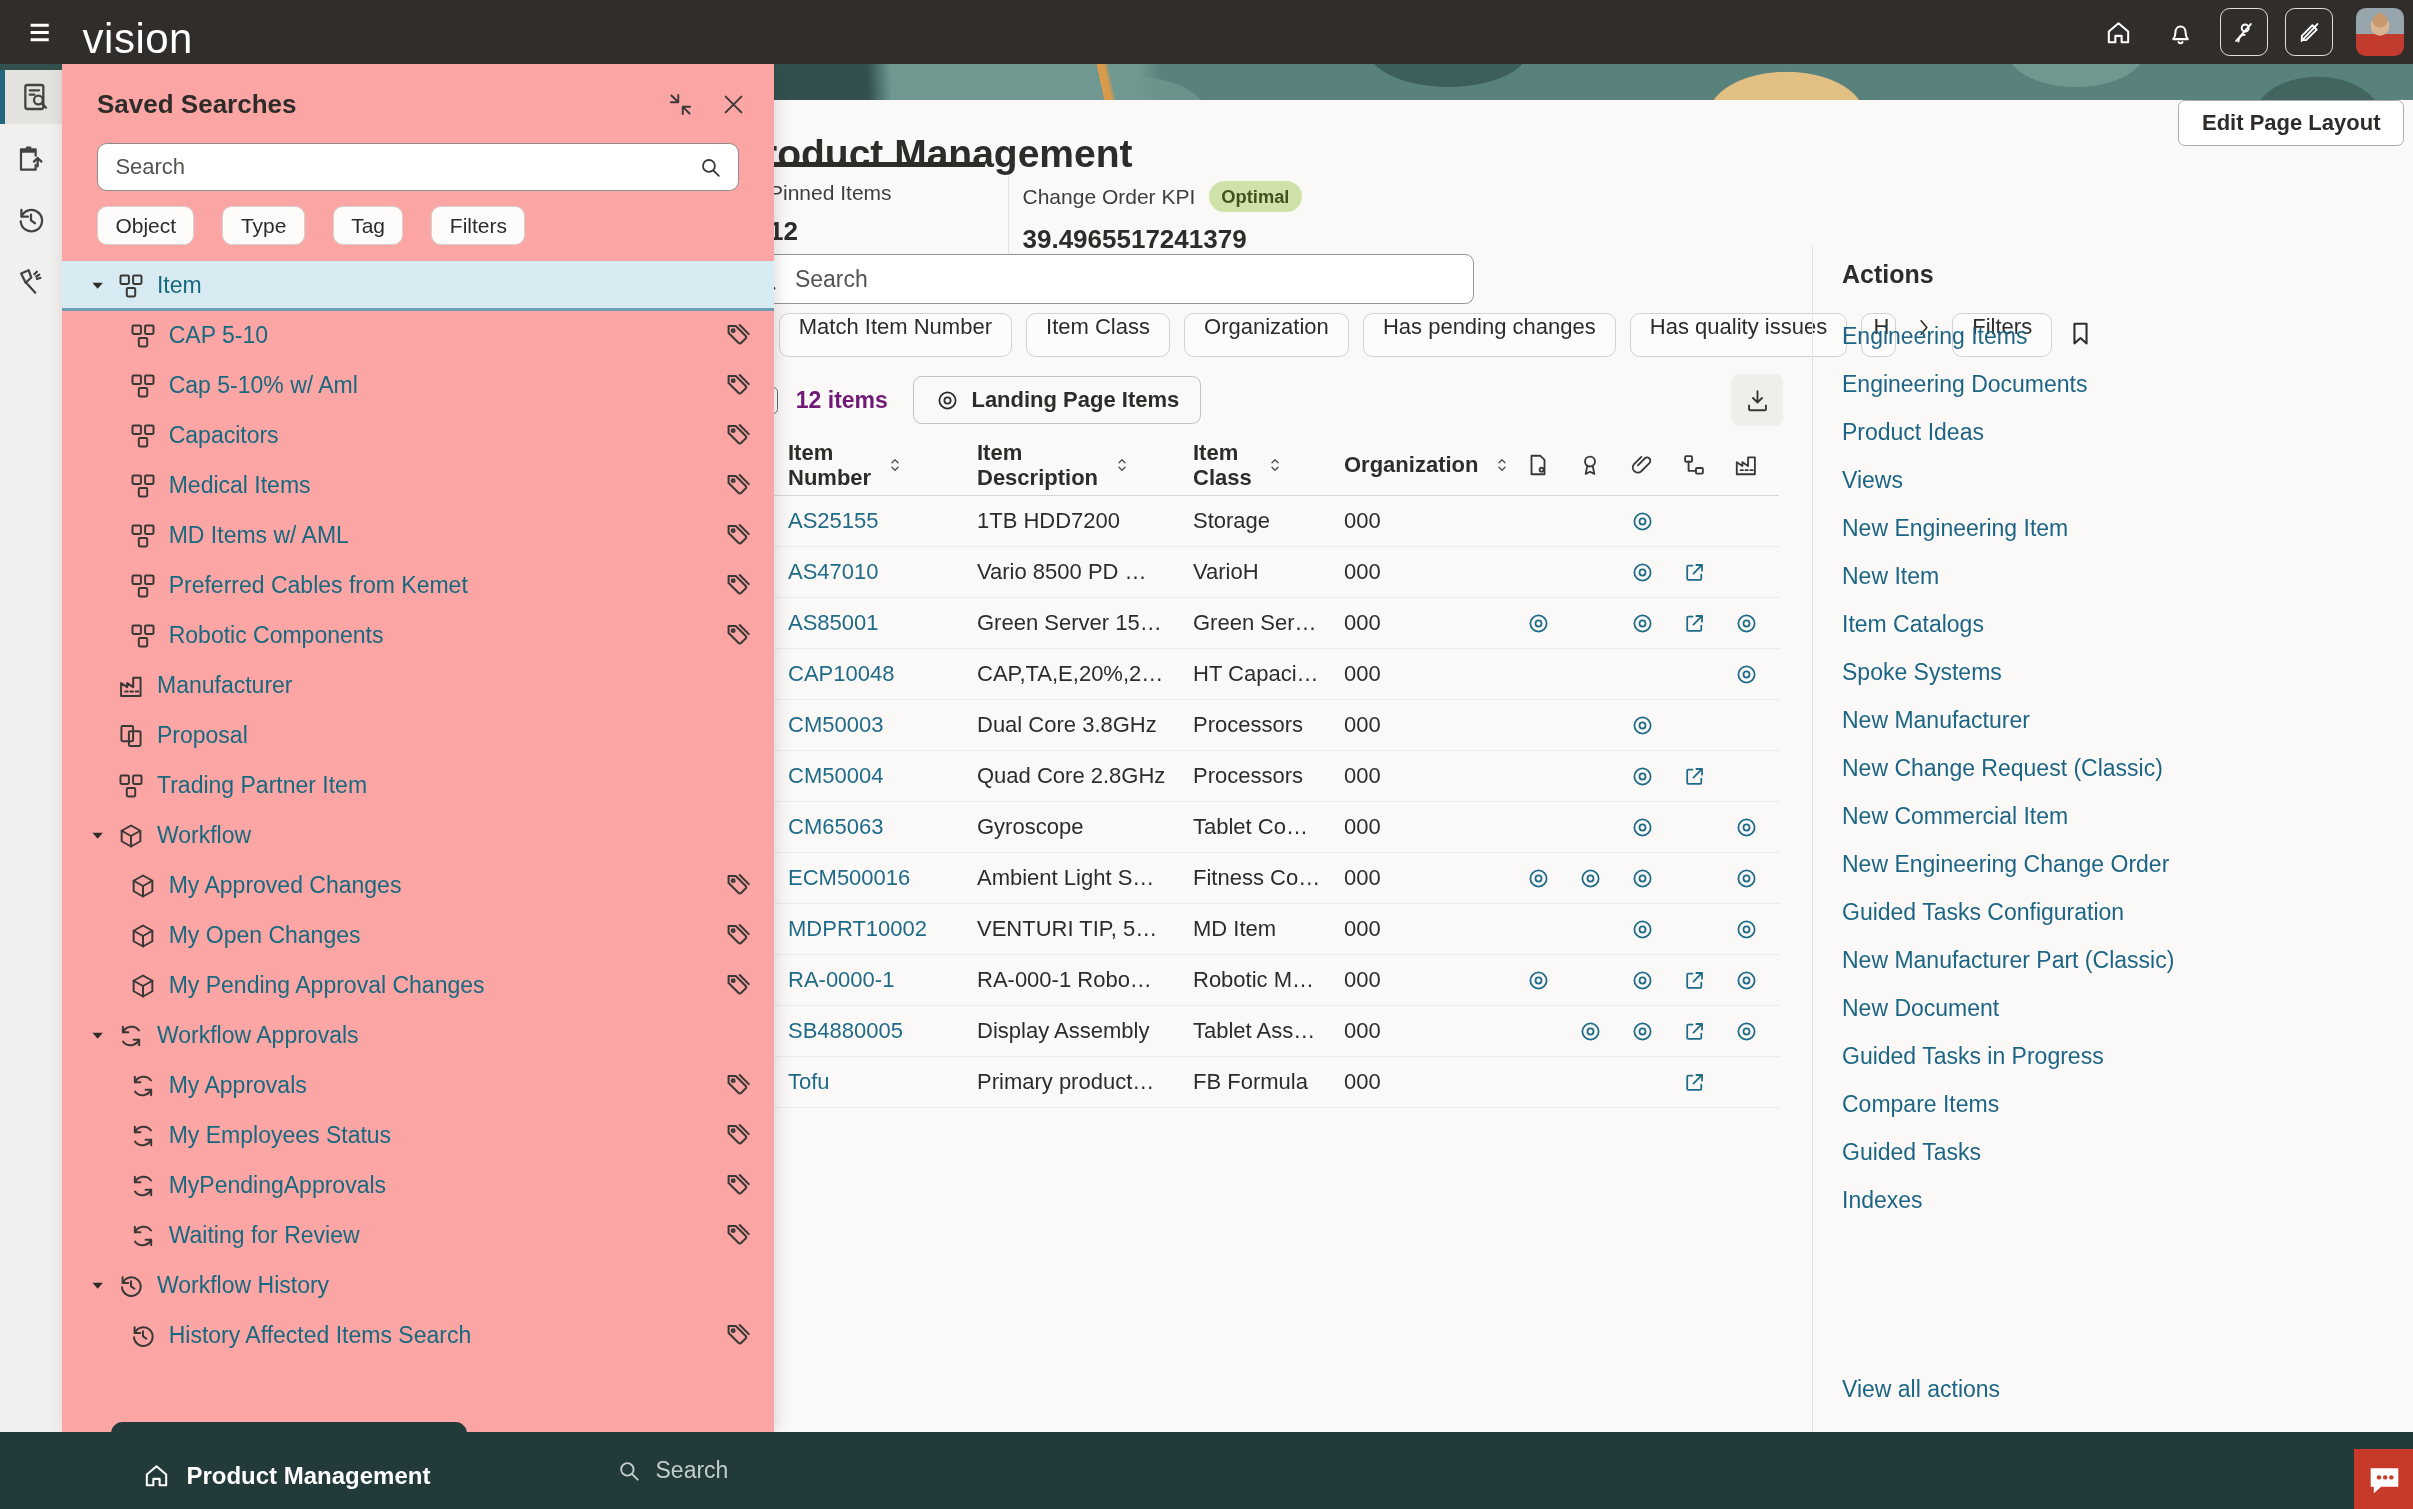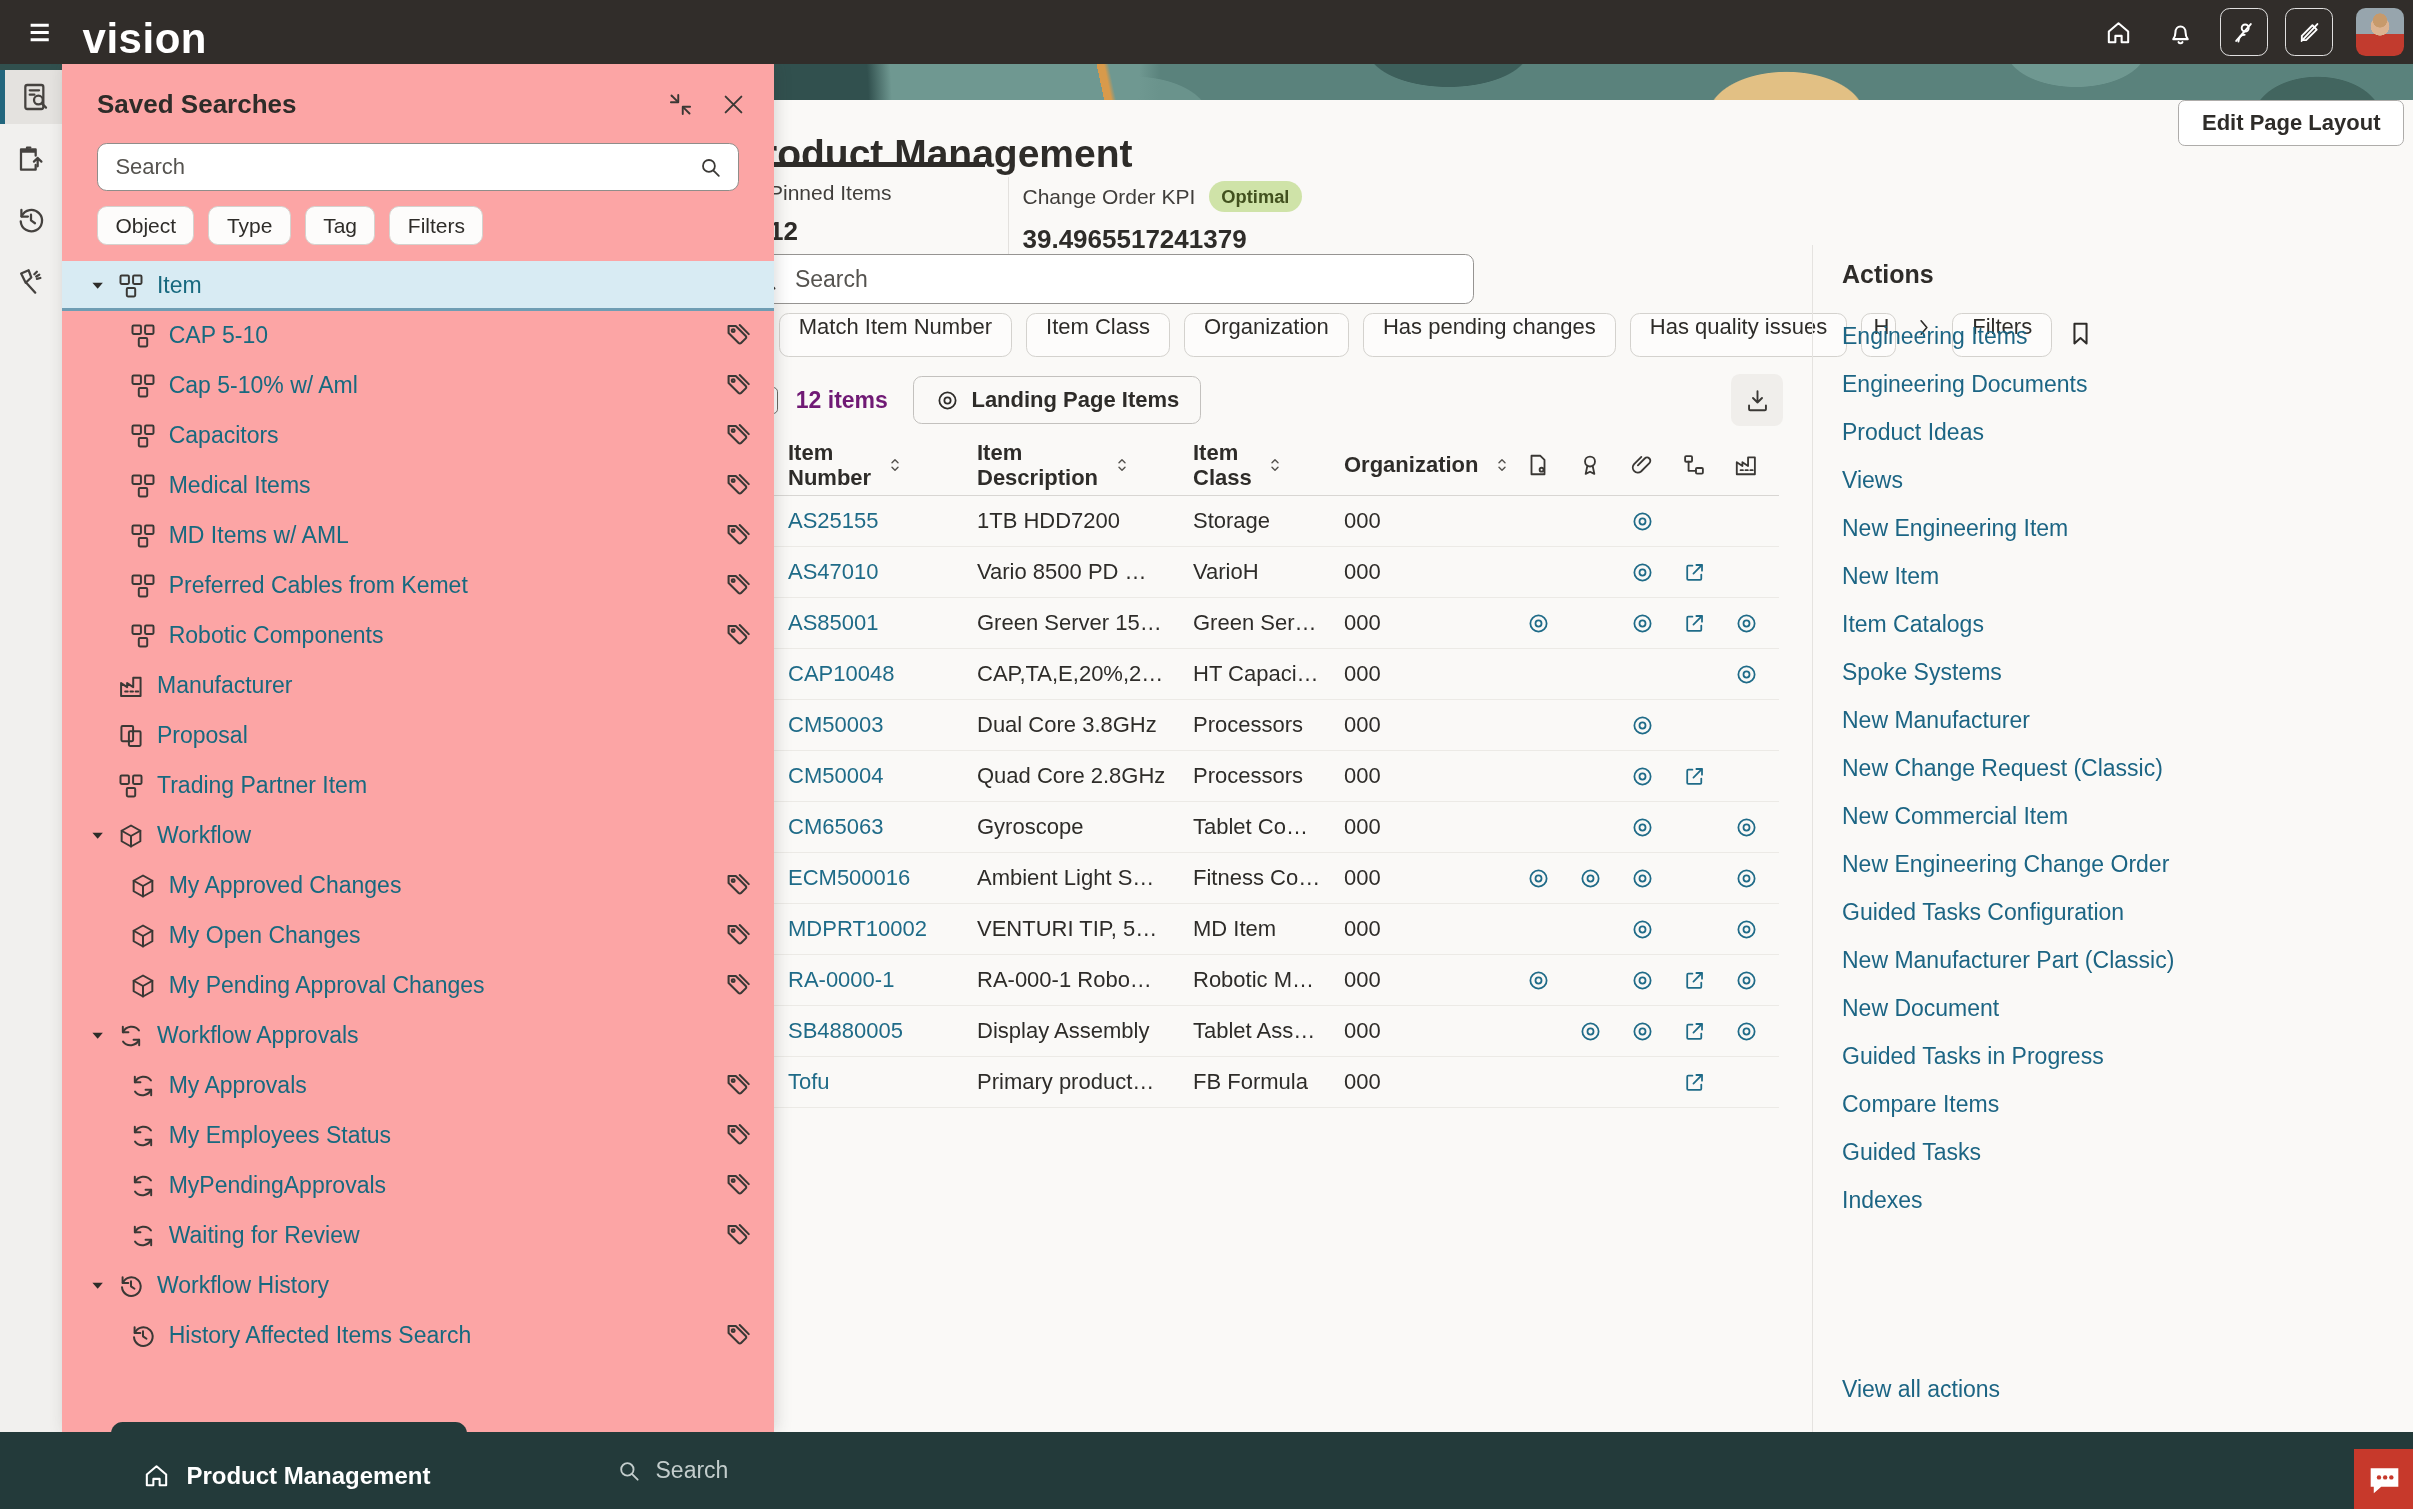--- a/index.html
+++ b/index.html
@@ -3,21 +3,21 @@
 <meta charset="utf-8">
 <style>
   html,body{margin:0;padding:0;background:#dddbd7;}
   .stage{position:relative;width:2414px;height:1509px;overflow:hidden;background:#faf9f7;
          font-family:"Liberation Sans",sans-serif;color:#2e2c29;}
   svg{display:block}
 
   
   .topbar{position:absolute;left:0;top:0;right:0;height:64px;background:#312d2a;display:flex;align-items:center;z-index:30;}
   .hamburger{width:44px;height:44px;margin-left:19.3px;display:flex;align-items:center;justify-content:center;color:#fff;cursor:pointer;}
-  .logo{margin-left:19.3px;font-size:42px;font-weight:700;color:#fff;letter-spacing:0.5px;line-height:1;margin-top:13px;}
+  .logo{margin-left:19.3px;font-size:42px;font-weight:400;color:#fff;letter-spacing:0.5px;line-height:1;margin-top:13px;}
   .top-actions{margin-left:auto;display:flex;align-items:center;gap:17.4px;padding-right:9.7px;}
   .tico{width:44px;height:44px;display:flex;align-items:center;justify-content:center;color:#fff;}
   .tico svg{width:29px;height:29px}
   .tbox{width:46px;height:46px;border:1.9px solid rgba(255,255,255,.85);border-radius:9.7px;display:flex;align-items:center;justify-content:center;color:#fff;}
   .tbox svg{width:27px;height:27px}
   .avatar{width:48px;height:48px;border-radius:9.7px;margin-left:5.8px;
     background:
       radial-gradient(circle at 50% 26%, #c79a6b 0 16%, transparent 17%),
       radial-gradient(circle at 50% 38%, #dcb391 0 24%, transparent 25%),
       linear-gradient(180deg,#97a5ad 0 55%, #c23b2e 55% 100%);}
@@ -49,21 +49,21 @@
   .panel-h{display:flex;align-items:center;padding:23px 11.6px 0 35px;}
   .panel-title{flex:1;font-size:26px;font-weight:700;color:#2e2c29;}
   .phbtn{width:35px;height:35px;display:flex;align-items:center;justify-content:center;color:#3a3835;margin-right:17.4px;cursor:pointer;}
   .phbtn:last-child{margin-right:11.6px}
   .phbtn svg{width:27px;height:27px}
   .panel-search{margin:21px 35px 0;height:46px;border:1.4px solid #8f8d8a;border-radius:9.7px;background:#fff;display:flex;align-items:center;padding:0 15.4px;}
   .panel-search input{flex:1;border:none;outline:none;background:transparent;font-family:inherit;font-size:22px;color:#2e2c29;}
   .panel-search input::placeholder{color:#55534f}
   .panel-search .sic{color:#3a3835}
   .panel-search .sic svg{width:25px;height:25px}
-  .panel-chips{display:flex;gap:14px;margin:15.4px 35px 0;}
+  .panel-chips{display:flex;gap:28px;margin:15.4px 35px 0;}
   .pchip{height:39px;padding:0 17.4px;border:1.4px solid #d4d2ce;border-radius:9.7px;background:#fdfcfb;
          font-size:21px;display:flex;align-items:center;color:#2e2c29;cursor:pointer;}
   .tree{margin-top:15.4px;}
   .tree-row{display:flex;align-items:center;height:50px;padding-left:19.3px;font-size:23px;color:#17697f;cursor:pointer;}
   .tree-row .caret{width:33px;height:33px;display:flex;align-items:center;justify-content:center;color:#2e2c29;visibility:hidden;flex:none;}
   .tree-row.has-caret .caret{visibility:visible}
   .tree-row.lvl1{padding-left:64px}
   .tree-row .caret svg{width:19.3px;height:19.3px}
   .ticon{width:33px;height:33px;margin-right:9.7px;color:#3a3835;display:flex;align-items:center;justify-content:center;flex:none;}
   .ticon svg{width:28px;height:28px}

